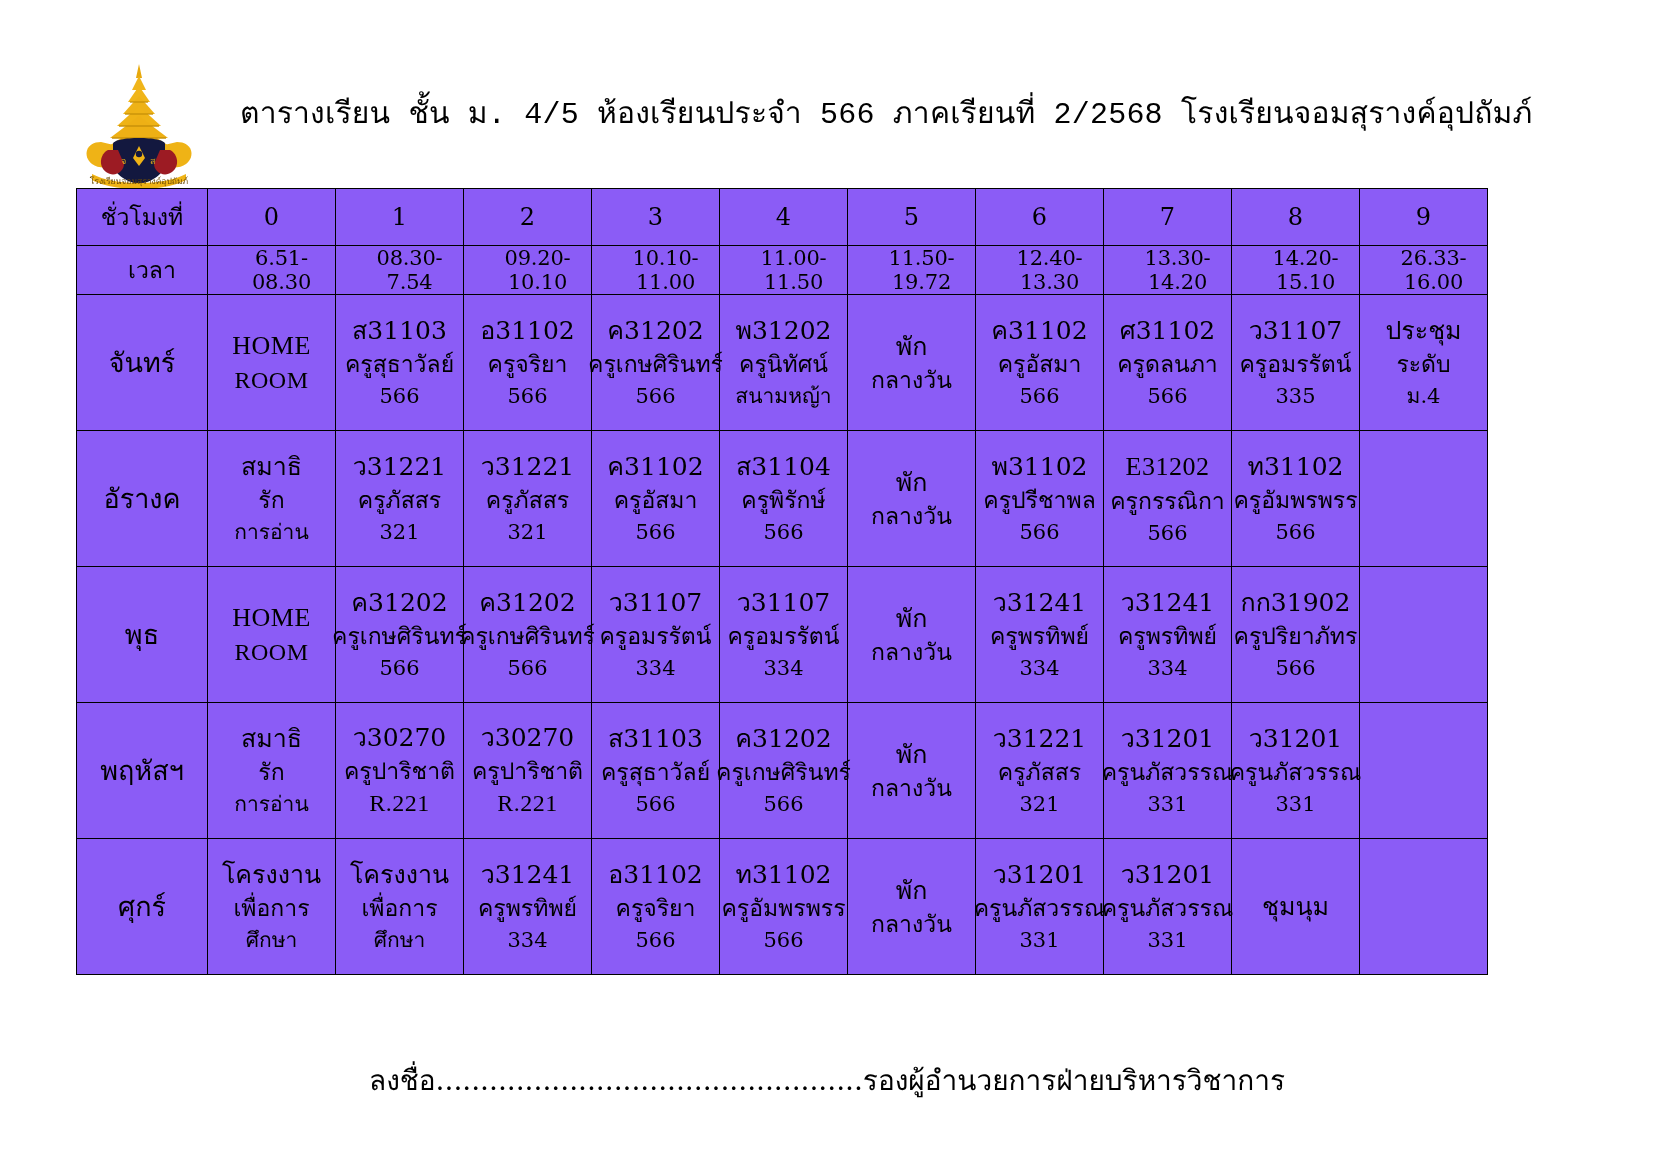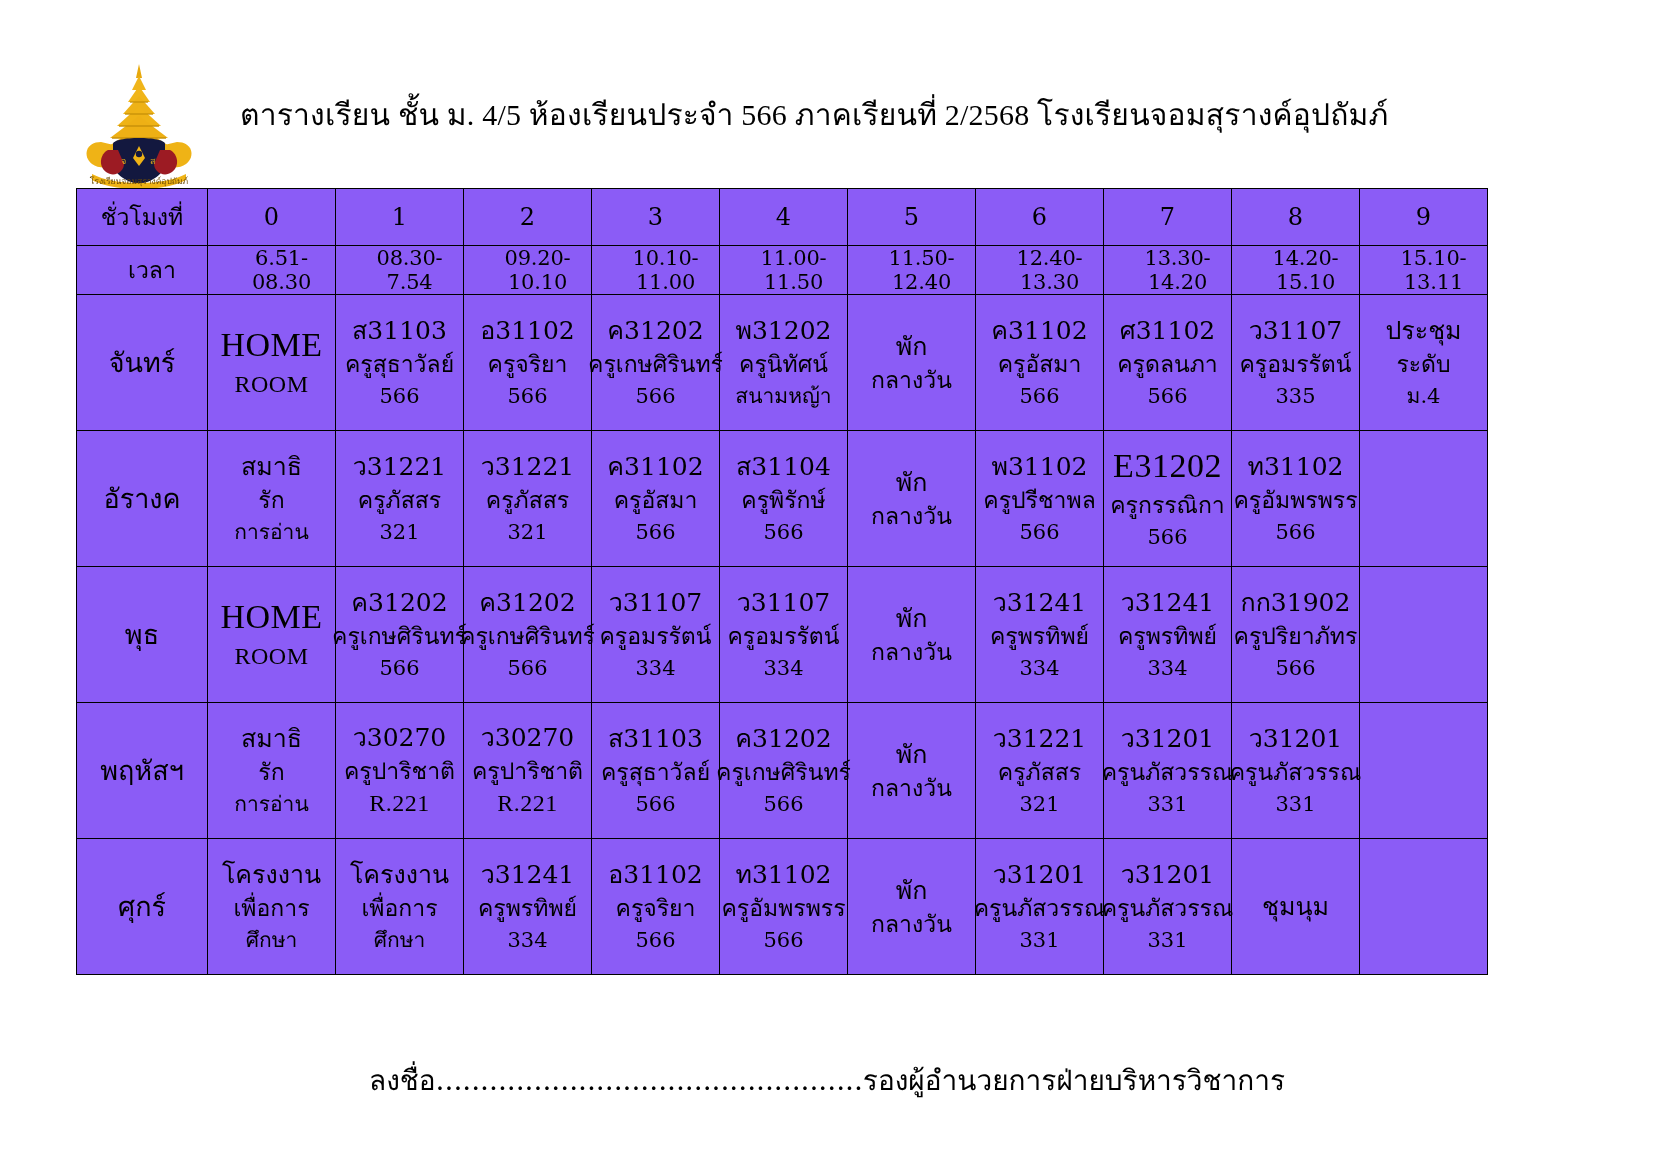--- a/index.html
+++ b/index.html
@@ -45,21 +45,21 @@
 
   .doc-title {
     position: absolute;
     left: 240px;
     top: 46px;
     width: 1180px;
     font-size: 30px;
     line-height: 42px;
     letter-spacing: 0.2px;
     white-space: nowrap;
-    font-family: Liberation Serif, serif;
+    font-family: Liberation Mono, monospace;
   }
 
   
   .tt-wrap {
     position: absolute;
     left: 76px;
     top: 188px;
     width: 1409px;
   }
 
@@ -121,21 +121,21 @@
   .cell-lines .l2 {
     font-size: 23px;
     white-space: nowrap;
   }
   .cell-lines .l3 {
     font-size: 21px;
     white-space: nowrap;
   }
   .cell-lines .l1.roman {
     font-family: "Liberation Serif", "DejaVu Serif", serif;
-    font-size: 34px;
+    font-size: 26px;
     letter-spacing: 0.5px;
   }
   .cell-lines .l2.roman,
   .cell-lines .l3.roman {
     font-family: "Liberation Serif", "DejaVu Serif", serif;
     font-size: 24px;
     letter-spacing: 0.5px;
   }
 
   
@@ -224,25 +224,25 @@
             <td class="hdr-num">8</td>
             <td class="hdr-num">9</td>
           </tr>
           <tr class="row-time">
             <td class="hdr-label">เวลา</td>
             <td class="time-cell">6.51-08.30</td>
             <td class="time-cell">08.30-7.54</td>
             <td class="time-cell">09.20-10.10</td>
             <td class="time-cell">10.10-11.00</td>
             <td class="time-cell">11.00-11.50</td>
-            <td class="time-cell">11.50-12.40</td>
+            <td class="time-cell">11.50-19.72</td>
             <td class="time-cell">12.40-13.30</td>
             <td class="time-cell">13.30-14.20</td>
             <td class="time-cell">14.20-15.10</td>
-            <td class="time-cell">15.10-13.11</td>
+            <td class="time-cell">26.33-16.00</td>
           </tr>
           <tr class="row-day">
             <td class="day-name">จันทร์</td>
             <td>
               <div class="cell-lines">
                 <div class="l1 roman">HOME</div>
                 <div class="l2 roman">ROOM</div>
               </div>
             </td>
             <td>

